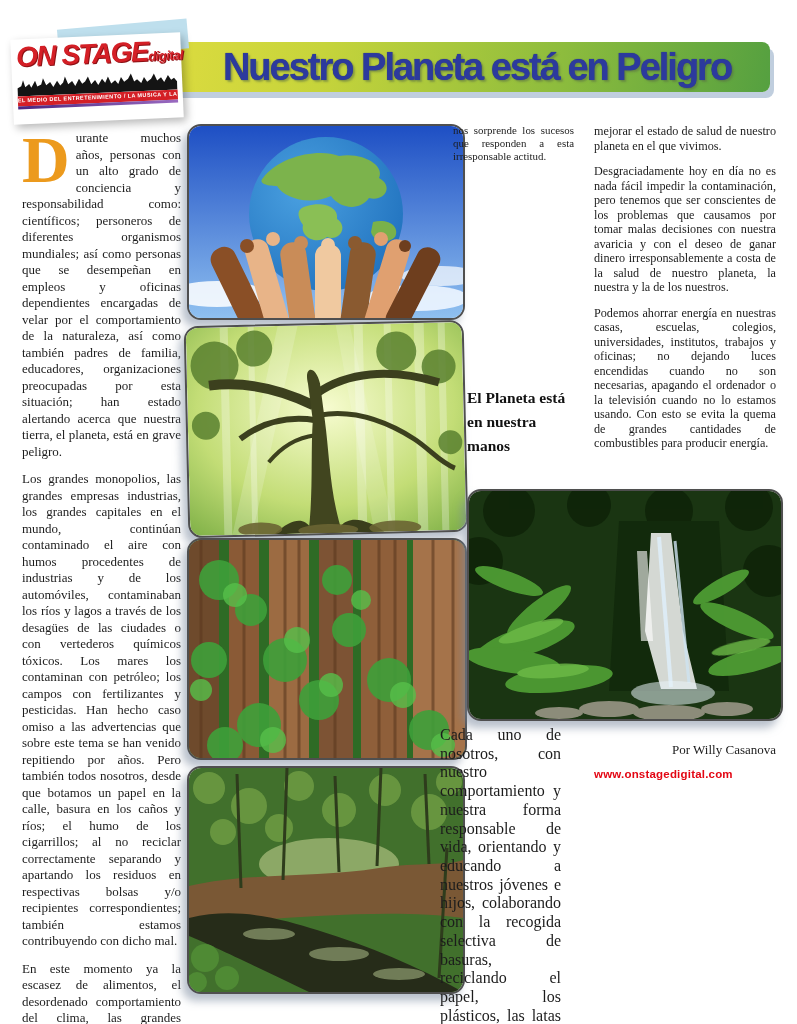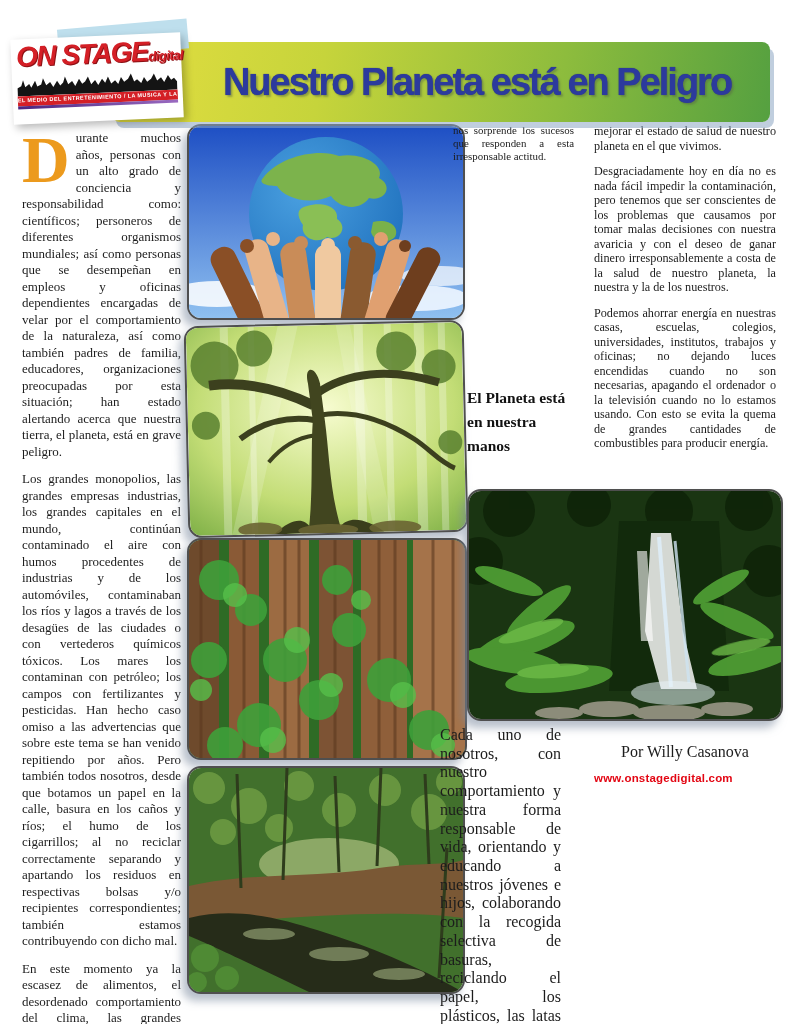--- a/index.html
+++ b/index.html
@@ -1,20 +1,20 @@
 <!DOCTYPE html>
 <html lang="es"><head>
 <meta charset="utf-8">
 <style>
   html,body{margin:0;padding:0;background:#ffffff;}
   .page{position:relative;width:797px;height:1024px;background:#ffffff;overflow:hidden;
         font-family:"Liberation Serif",serif;color:#1c1c1c;}
 
   
-  .banner{position:absolute;left:112px;top:42px;width:658px;height:80px;border-radius:8px;
+  .banner{position:absolute;left:112px;top:42px;width:658px;height:50px;border-radius:8px;
           background:linear-gradient(100deg,#e4de40 0%,#c6d43b 32%,#8dbc3d 68%,#55a040 100%);
           box-shadow:4px 6px 0 rgba(140,165,195,.55);
           display:flex;align-items:center;justify-content:center;
           padding-left:72px;box-sizing:border-box;z-index:1;}
   .banner h1{margin:0;font-family:"Liberation Sans",sans-serif;font-weight:bold;
              font-size:38px;letter-spacing:-2px;color:#2c3a9d;white-space:nowrap;
              text-shadow:2px 2px 2px rgba(90,110,70,.5),0 0 1px #1d2a7a;}
   .logo-shadow{position:absolute;left:58px;top:24px;width:130px;height:30px;background:#bedfed;
                transform:rotate(-5deg);z-index:2;}
   .logo{position:absolute;left:12px;top:36px;width:170px;height:85px;background:#ffffff;
@@ -35,21 +35,21 @@
   .col p{margin:0 0 11px 0;}
   .col1{left:22px;top:130px;width:159px;font-size:13px;line-height:1.27;}
   .col3{left:453px;top:124px;width:121px;font-size:10.9px;line-height:1.17;}
   .col3b{left:440px;top:726px;width:121px;font-size:16px;line-height:1.17;}
   .col4{left:594px;top:124px;width:182px;font-size:12.2px;line-height:1.19;}
   .col4b{left:594px;top:726px;width:182px;font-size:12.2px;line-height:1.19;}
   .heading3{position:absolute;left:467px;top:386px;width:132px;font-size:15.5px;font-weight:bold;
             line-height:1.55;white-space:pre-line;text-align:left;color:#111;}
   .dropcap{float:left;color:#EC9A1D;font-size:66px;line-height:54px;font-weight:bold;
            margin:3px 6px 0 0;}
-  .byline{margin-top:16px !important;font-size:16px;text-align:center;}
+  .byline{margin-top:16px !important;font-size:13px;text-align:right;}
   .website{color:#e30613;font-family:"Liberation Sans",sans-serif;font-weight:bold;
            font-size:11.5px;letter-spacing:.2px;text-align:left;margin-top:2px !important;}
 
   
   .photo{position:absolute;border:2px solid #4f4f4f;border-radius:14px;overflow:hidden;
          box-shadow:-5px 7px 9px rgba(125,140,160,.55);background:#fff;}
   .photo svg{display:block;width:100%;height:100%;}
   #ph-globe{left:187px;top:124px;width:274px;height:192px;}
   #ph-tree{left:186px;top:323px;width:276px;height:208px;transform:rotate(-1.3deg);}
   #ph-redwood{left:187px;top:538px;width:276px;height:218px;}

